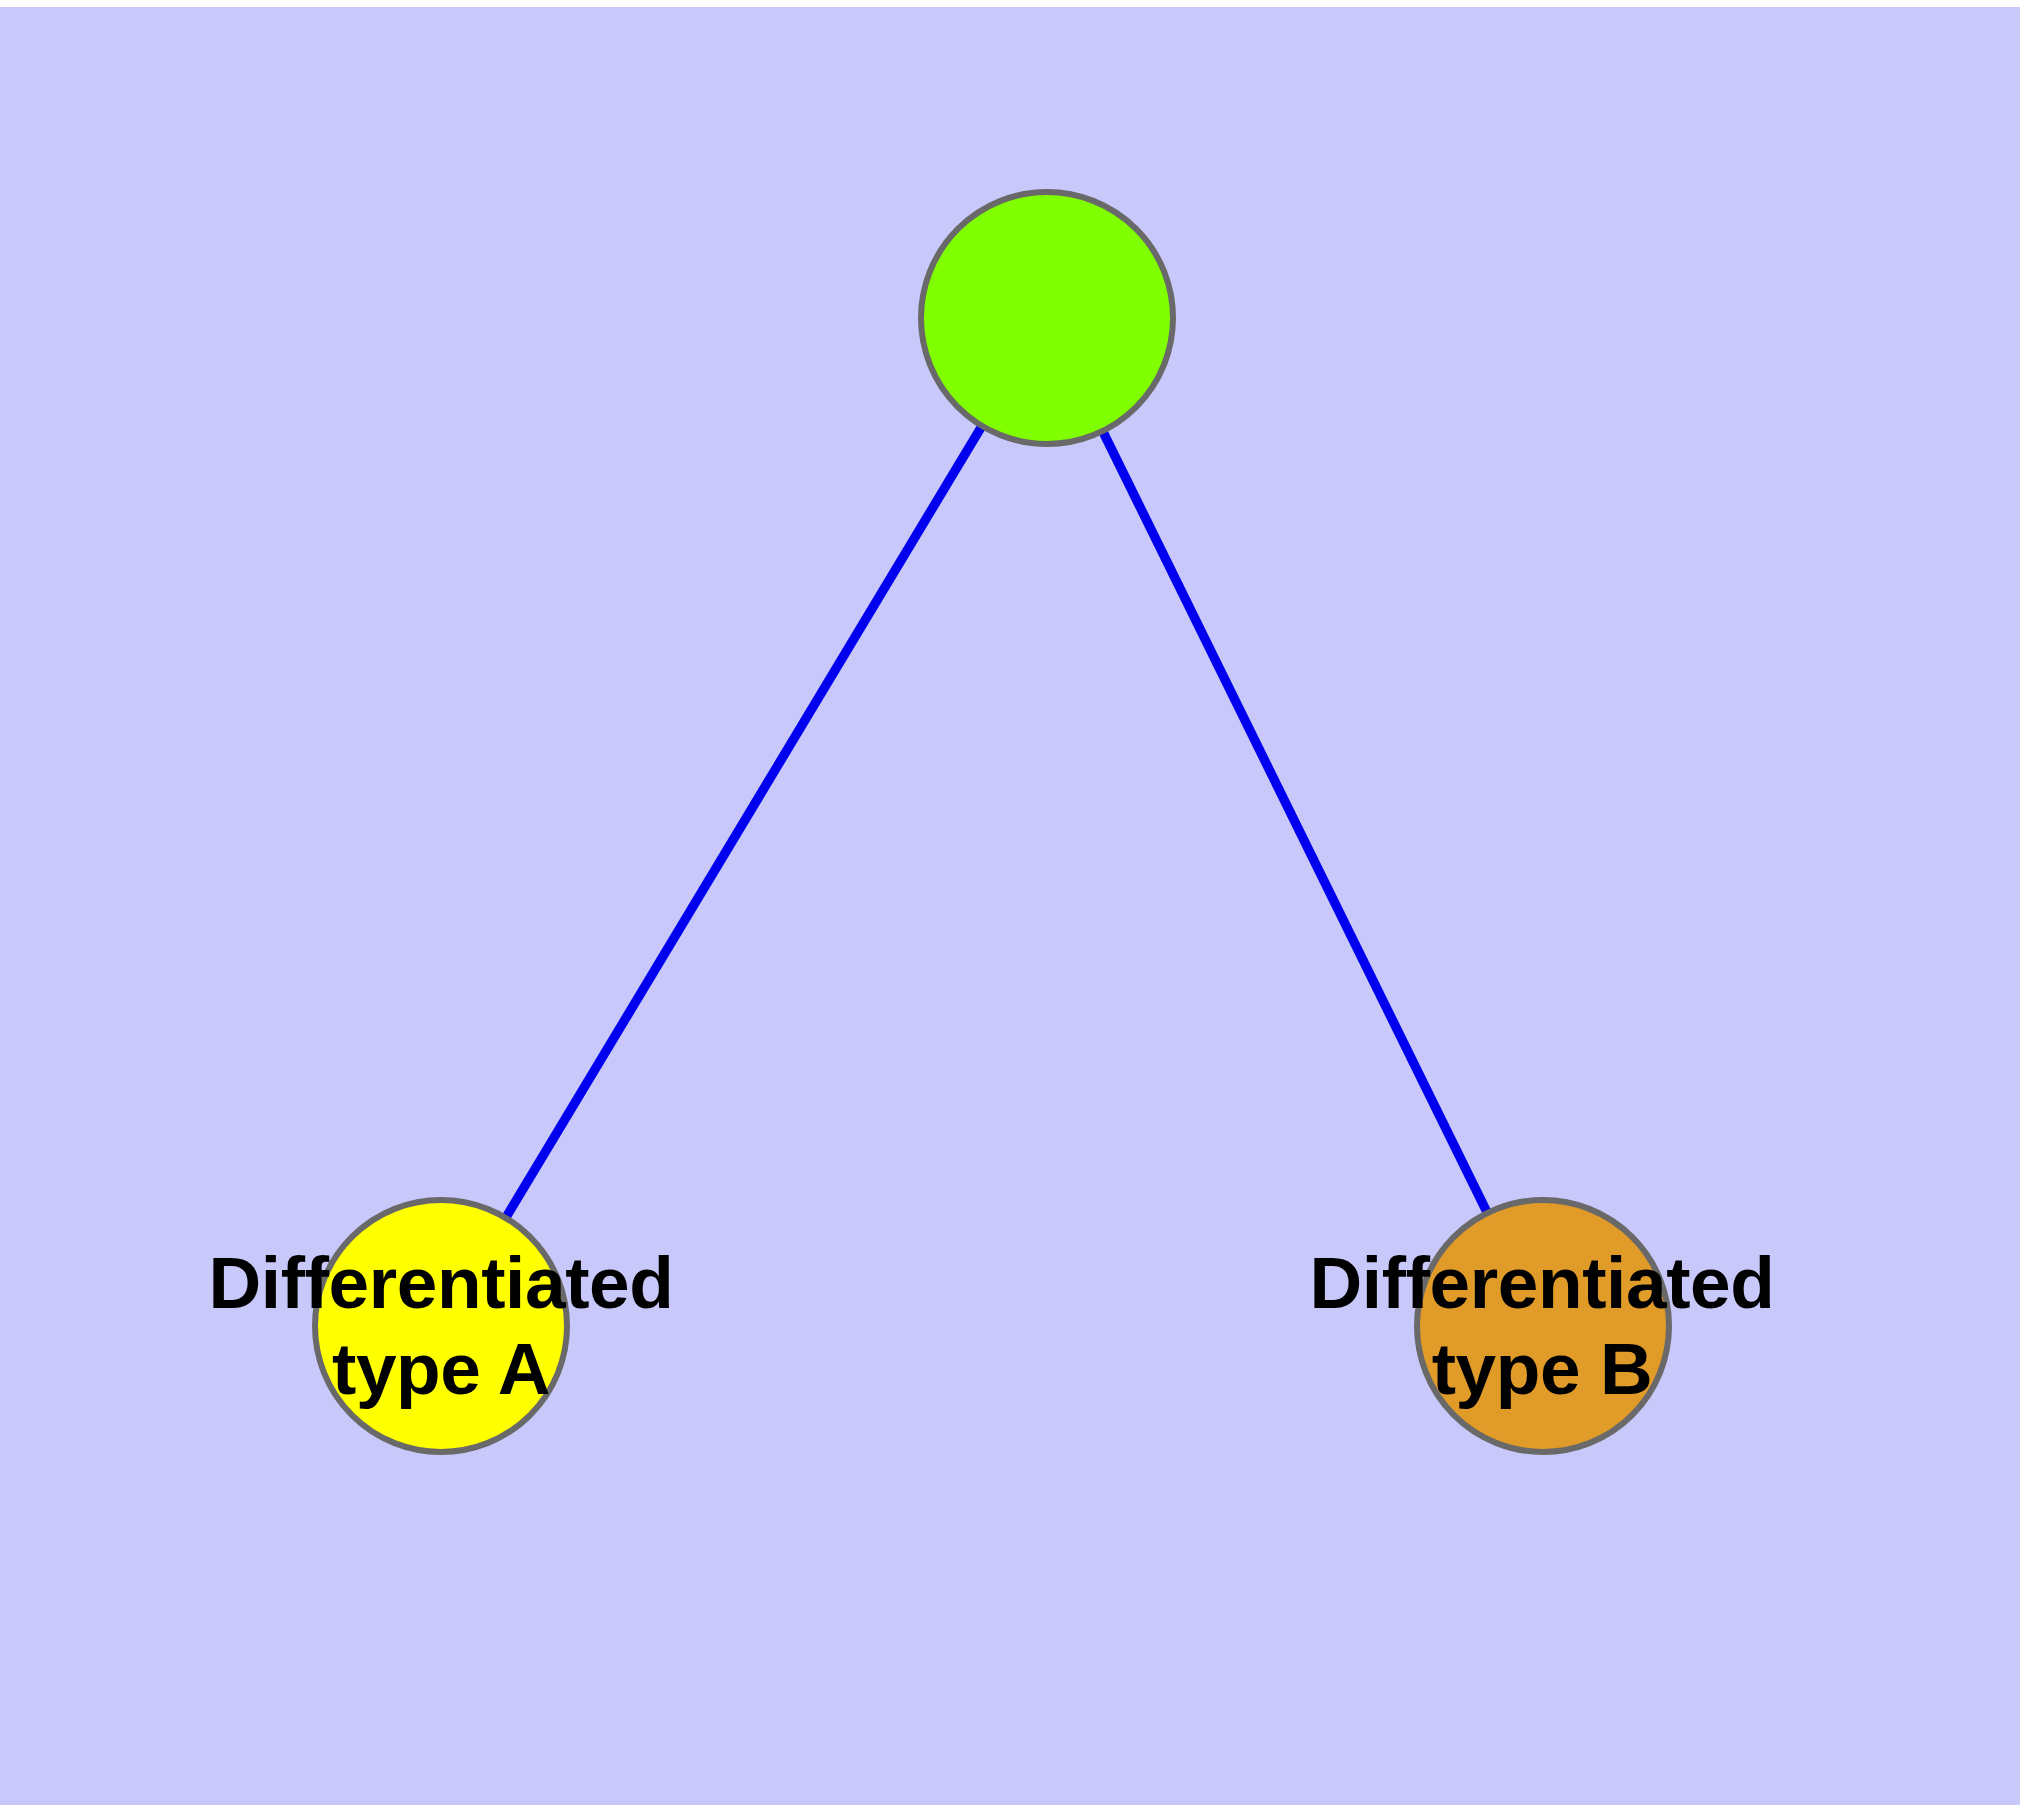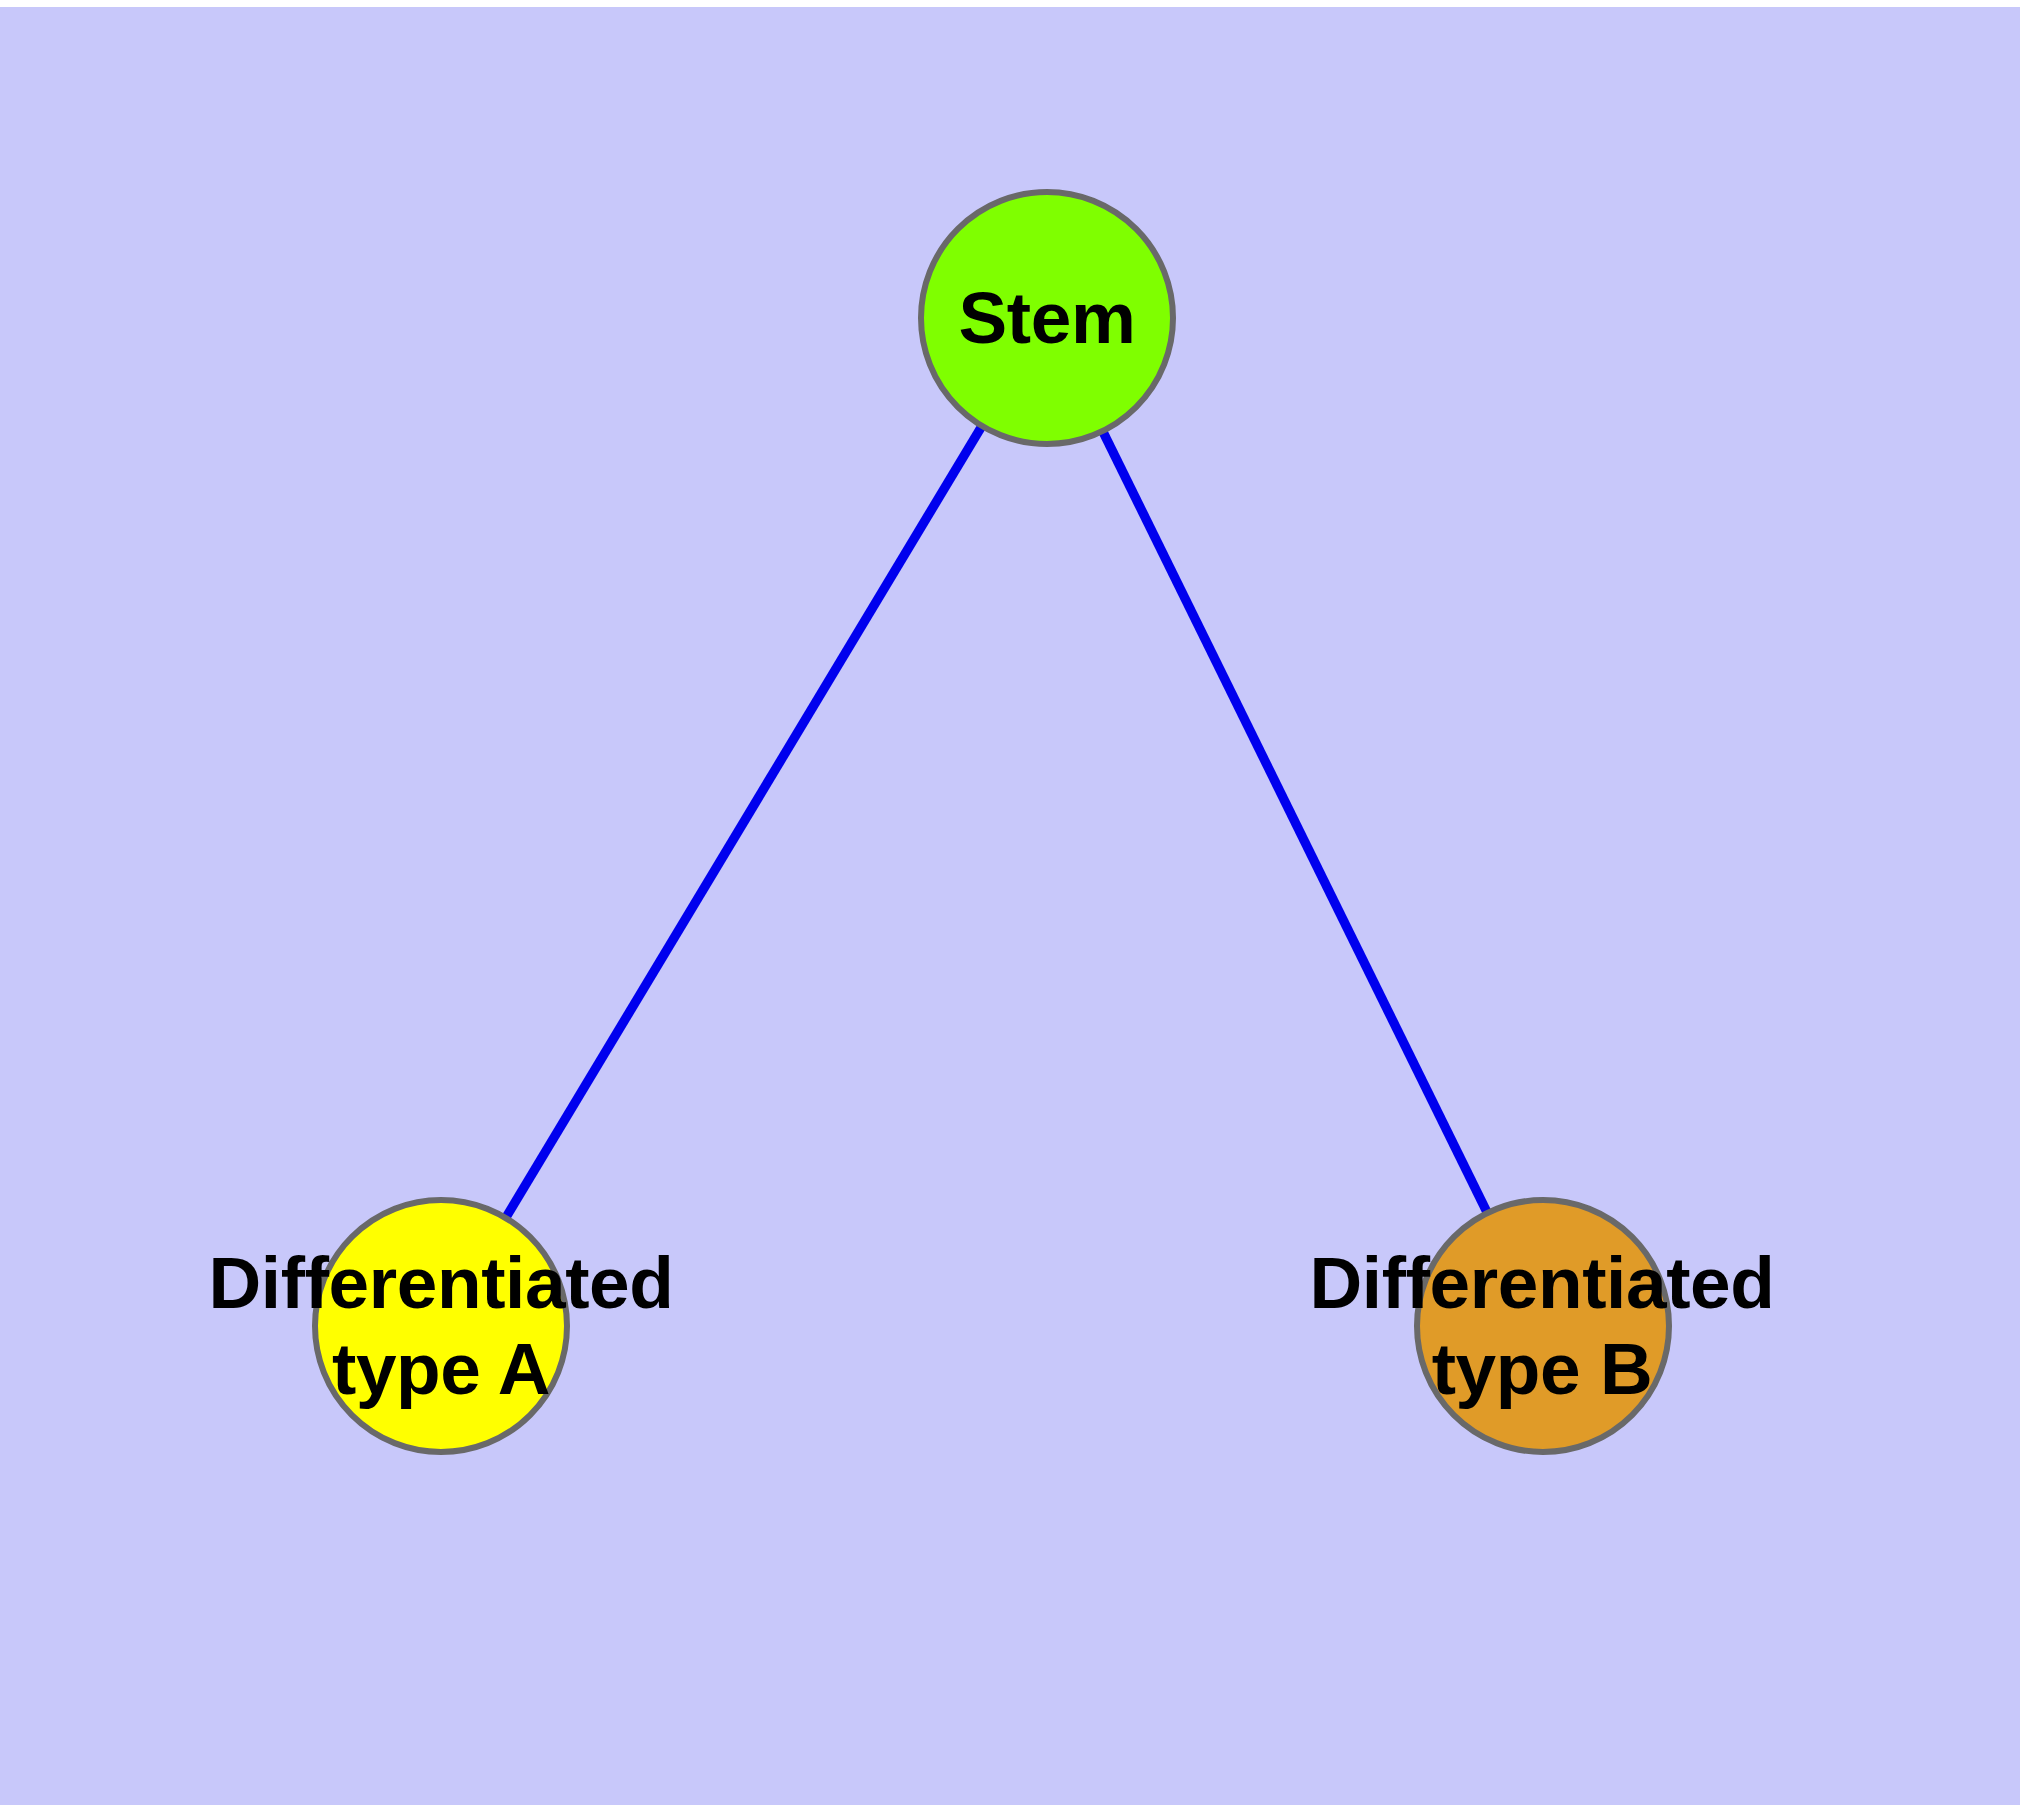--- a/index.html
+++ b/index.html
@@ -73,23 +73,20 @@
   <div id="plot-background" style="background: rgb(200, 200, 250);"></div>
 
   <svg id="edge-layer" viewBox="0 0 2384 2138" width="2021" height="1812" xmlns="http://www.w3.org/2000/svg">
     <line id="edge-stem-to-a" x1="1235" y1="375" x2="520" y2="1564" stroke="#0000ee" stroke-width="11"></line>
     <line id="edge-stem-to-b" x1="1235" y1="375" x2="1820" y2="1564" stroke="#0000ee" stroke-width="11"></line>
   </svg>
 
   <div id="node-layer">
 
     <div class="node" id="node-stem" style="left: 918px; top: 189px; width: 258px; height: 258px; background: rgb(127, 255, 0); border-color: rgb(105, 105, 105); border-width: 6px;"></div>
-    <div class="node-label" id="label-stem" style="font-size: 73px; color: rgb(0, 0, 0); width: 1356px; left: 369px; top: 275px;">
-        <div>Stem</div>
-      </div>
 
     <div class="node" id="node-diff_a" style="left: 312px; top: 1197px; width: 258px; height: 258px; background: rgb(255, 255, 0); border-color: rgb(105, 105, 105); border-width: 6px;"></div>
     <div class="node-label" id="label-diff_a" style="font-size: 73px; color: rgb(0, 0, 0); width: 1356px; left: -237px; top: 1240px;">
         <div>Differentiated</div>
         <div>type A</div>
       </div>
 
     <div class="node" id="node-diff_b" style="left: 1414px; top: 1197px; width: 258px; height: 258px; background: rgb(224, 155, 40); border-color: rgb(105, 105, 105); border-width: 6px;"></div>
     <div class="node-label" id="label-diff_b" style="font-size: 73px; color: rgb(0, 0, 0); width: 1356px; left: 864px; top: 1240px;">
         <div>Differentiated</div>

